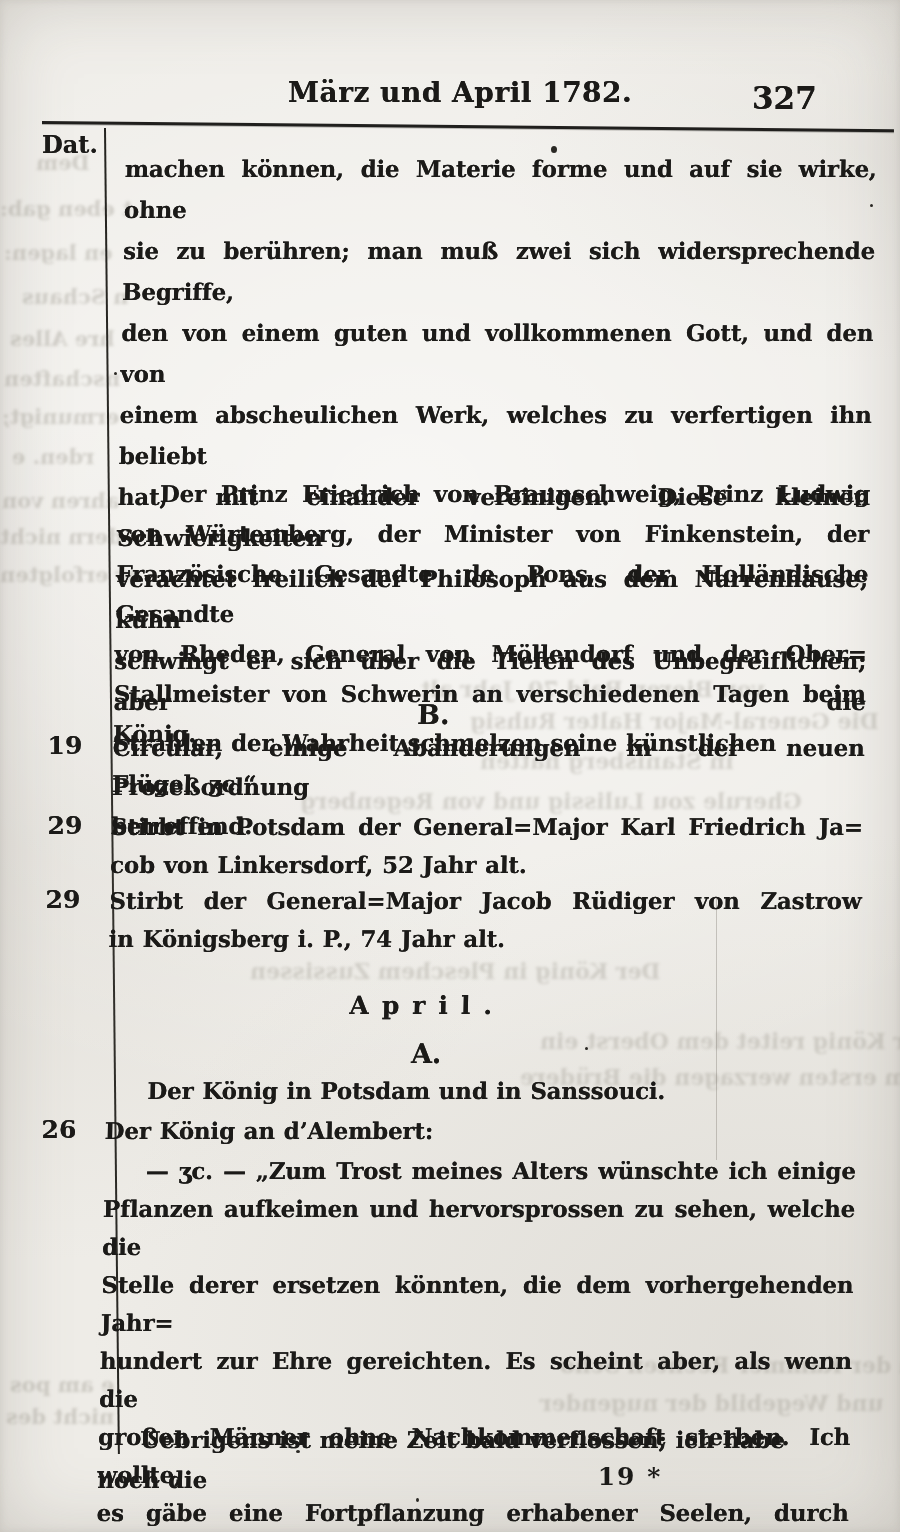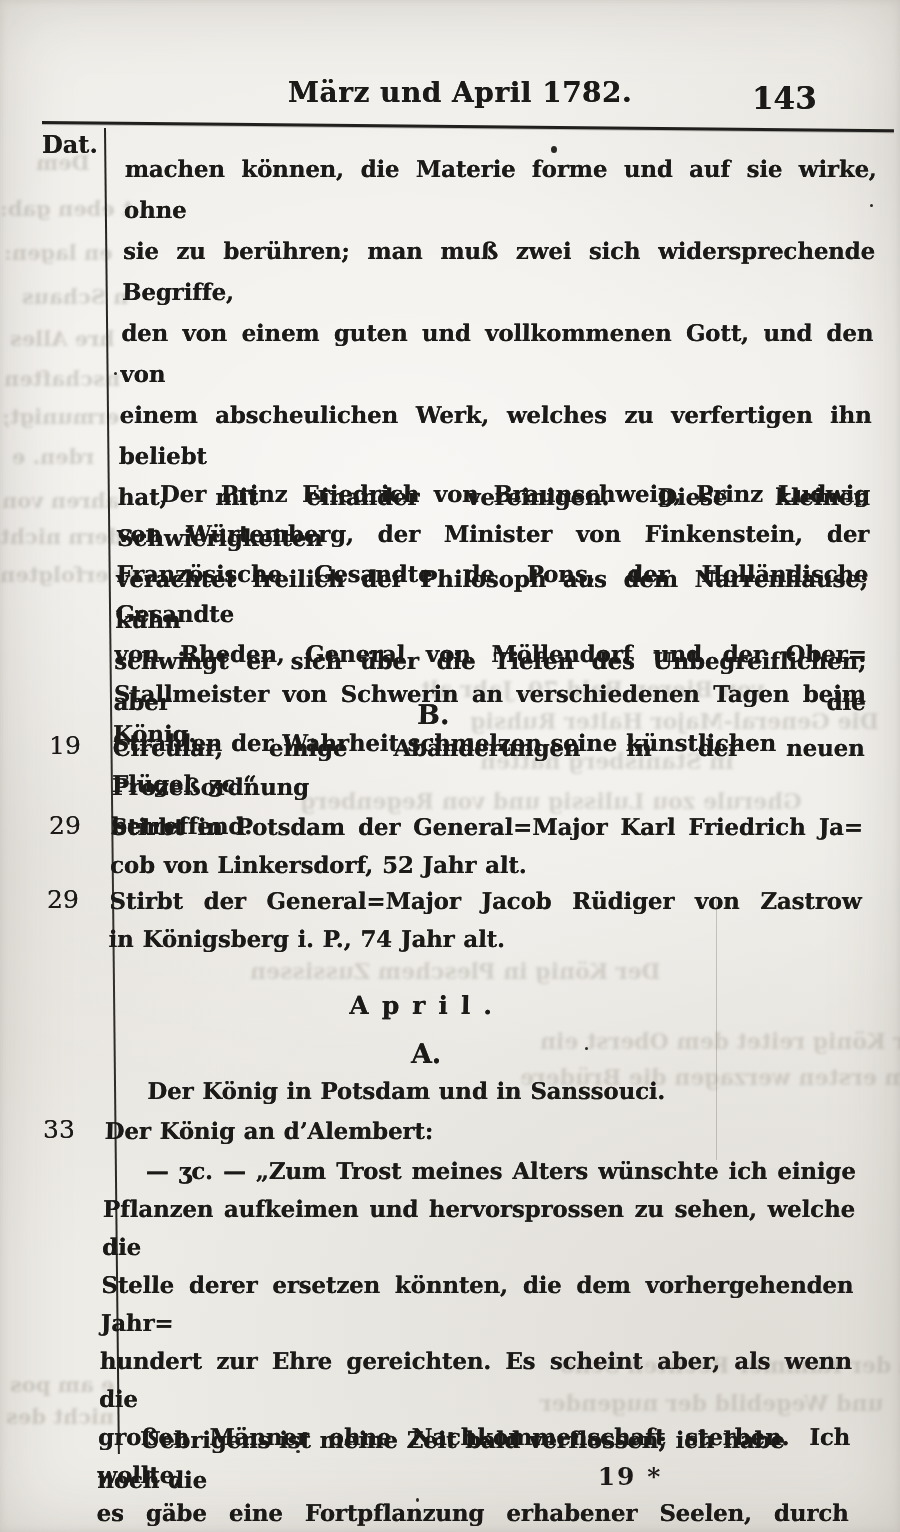--- a/index.html
+++ b/index.html
@@ -64,21 +64,21 @@
     text-align:center;padding-right:112px;
     font-weight:700;text-shadow:0 0 .6px rgba(27,26,24,.85);
   }
   .h-b{font-size:27px;line-height:36px;}
   .h-april{font-size:25px;line-height:40px;letter-spacing:13px;}
   .h-a{font-size:27px;line-height:36px;}
   .resid{margin-left:42px;}
   
   .date-num{
     position:absolute;width:46px;text-align:center;
-    font-size:25px;font-weight:400;text-shadow:0 0 .6px rgba(27,26,24,.85);
+    font-size:25px;font-weight:700;text-shadow:0 0 .6px rgba(27,26,24,.85);
   }
   
   .sig{
     position:absolute;left:585px;top:1462px;width:90px;text-align:center;
     font-size:25px;font-weight:700;letter-spacing:2px;
   }
   
   .ghost{
     position:absolute;white-space:nowrap;
     font-weight:700;font-size:21px;color:#8d897e;
@@ -116,29 +116,29 @@
   <span class="ghost big" style="left:250px;top:958px">Der König in Pleschem Zussissen</span>
   <span class="ghost big" style="left:540px;top:1028px">Der König reitet dem Oberst ein</span>
   <span class="ghost big" style="left:520px;top:1064px">von dem ersten werzagen die Brüdere</span>
   <span class="ghost big" style="left:560px;top:1352px">in der Kammer Rechten Scho</span>
   <span class="ghost big" style="left:540px;top:1390px">und Wegebild der nugender</span>
   <span class="ghost" style="left:10px;top:1372px">e am pos</span>
   <span class="ghost" style="left:6px;top:1404px">nicht des</span>
   <i class="crease"></i>
 
   <div class="hdr-title">März und April 1782.</div>
-  <div class="hdr-page">143</div>
+  <div class="hdr-page">327</div>
   <div class="hdr-rule"></div>
   <div class="dat-label">Dat.</div>
   <div class="v-rule"></div>
 
   <div class="date-num" style="left:42px;top:731px">19</div>
   <div class="date-num" style="left:42px;top:811px">29</div>
   <div class="date-num" style="left:40px;top:885px">29</div>
-  <div class="date-num" style="left:36px;top:1115px">33</div>
+  <div class="date-num" style="left:36px;top:1115px">26</div>
 
   <div id="text-col">
 
     <div class="para lh41" style="top:148px">
       <div class="ln jl">machen können, die Materie forme und auf sie wirke, ohne</div>
       <div class="ln jl">sie zu berühren; man muß zwei sich widersprechende Begriffe,</div>
       <div class="ln jl">den von einem guten und vollkommenen Gott, und den von</div>
       <div class="ln jl">einem abscheulichen Werk, welches zu verfertigen ihn beliebt</div>
       <div class="ln jl">hat, mit einander vereinigen.  Diese kleinen Schwierigkeiten</div>
       <div class="ln jl">verachtet freilich der Philosoph aus dem Narrenhause; kühn</div>

